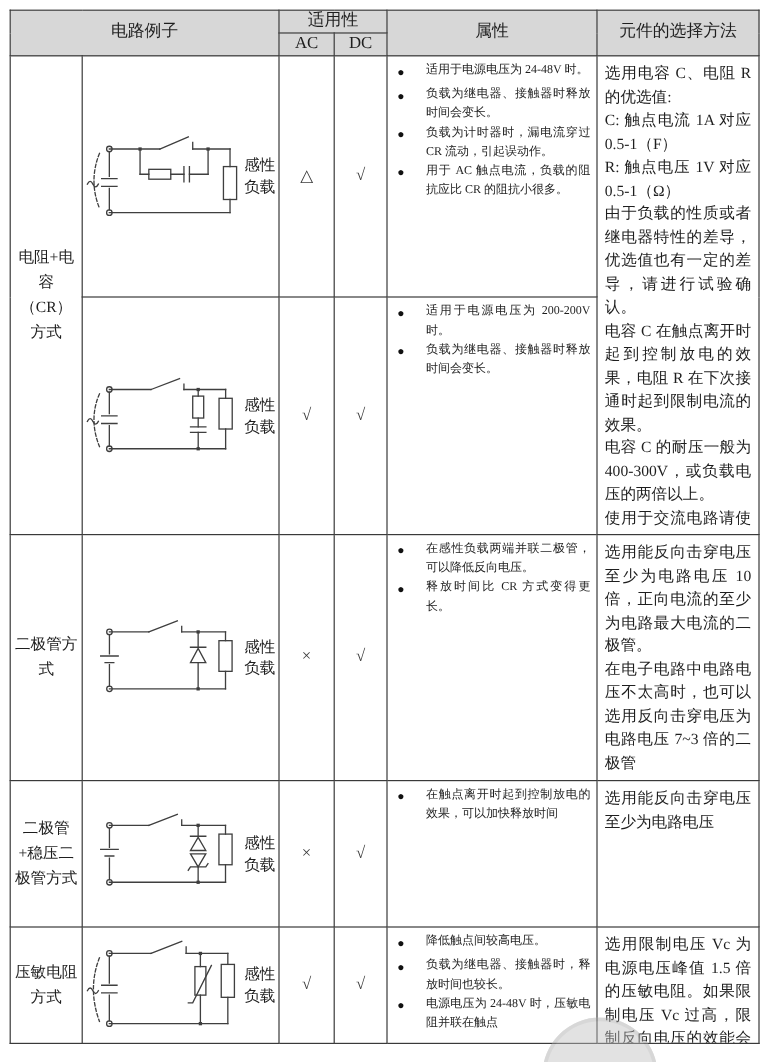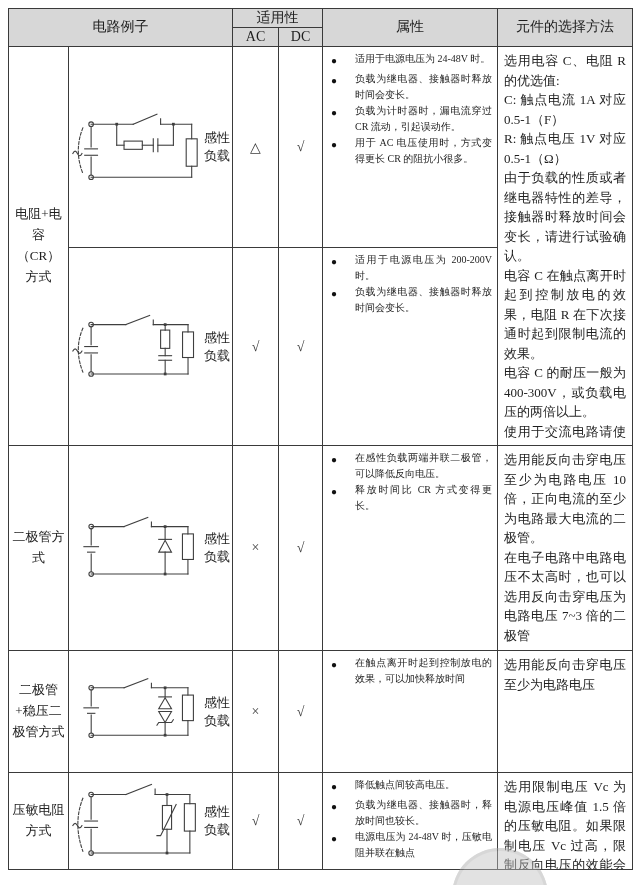--- a/index.html
+++ b/index.html
@@ -25,21 +25,21 @@
   td.attr-cell{padding:4px 5px 0 5px;}
   .attr-inner{overflow:hidden;}
   .attr-item{display:flex;align-items:flex-start;}
   .attr-item .bullet{flex:0 0 24px;font-size:10px;line-height:20px;padding-left:3px;color:#111;}
   .attr-item .txt{flex:1;font-size:10px;line-height:16px;text-align:justify;}
   td.method-cell{padding:4px 6px 0 6px;}
   .method-inner{overflow:hidden;}
   .method-inner p{margin:0;font-size:13px;line-height:19.5px;text-align:justify;}
   td.circuit-cell{vertical-align:middle;}
   .circuit{display:flex;align-items:center;justify-content:center;gap:4px;}
-  .load-label{width:27px;font-size:13px;line-height:1.35;text-align:right;word-break:break-all;}
+  .load-label{width:27px;font-size:13px;line-height:1.35;text-align:center;word-break:break-all;}
   .ckt line,.ckt path,.ckt rect,.ckt circle{stroke:#3f3f3f;stroke-width:1.2;fill:none;stroke-linecap:square;}
   .ckt .nd{fill:#3f3f3f;stroke:none;}
   .ckt .dash{stroke-dasharray:3 2.2;}
   .watermark{
     position:absolute;left:452px;top:848px;width:96px;height:96px;border-radius:50%;
     background:#bfbfbf;opacity:0.45;z-index:3;pointer-events:none;
     box-shadow:inset 0 0 0 3px #a8a8a8;
   }
 </style>
 </head>
@@ -121,30 +121,30 @@
           <div class="attr-item">
               <span class="bullet">●</span>
               <span class="txt">负载为继电器、接触器时释放时间会变长。</span>
             </div>
           <div class="attr-item">
               <span class="bullet">●</span>
               <span class="txt">负载为计时器时，漏电流穿过 CR 流动，引起误动作。</span>
             </div>
           <div class="attr-item">
               <span class="bullet">●</span>
-              <span class="txt">用于 AC 电压使用时，方式变得更长 CR 的阻抗小很多。</span>
+              <span class="txt">用于 AC 触点电流，负载的阻抗应比 CR 的阻抗小很多。</span>
             </div>
         </div>
       </td>
       <td rowspan="2" class="method-cell">
         <div class="method-inner" style="height:392px">
           <p>选用电容 C、电阻 R 的优选值:</p>
           <p>C: 触点电流 1A 对应 0.5-1（F）</p>
           <p>R: 触点电压 1V 对应 0.5-1（Ω）</p>
-          <p>由于负载的性质或者继电器特性的差导，接触器时释放时间会变长，请进行试验确认。</p>
+          <p>由于负载的性质或者继电器特性的差导，优选值也有一定的差导，请进行试验确认。</p>
           <p>电容 C 在触点离开时起到控制放电的效果，电阻 R 在下次接通时起到限制电流的效果。</p>
           <p>电容 C 的耐压一般为 400-300V，或负载电压的两倍以上。</p>
           <p>使用于交流电路请使用电容器（无极性）。</p>
         </div>
       </td>
     </tr>
 
     <tr style="height:198px">
       <td class="circuit-cell">
         <div class="circuit">

